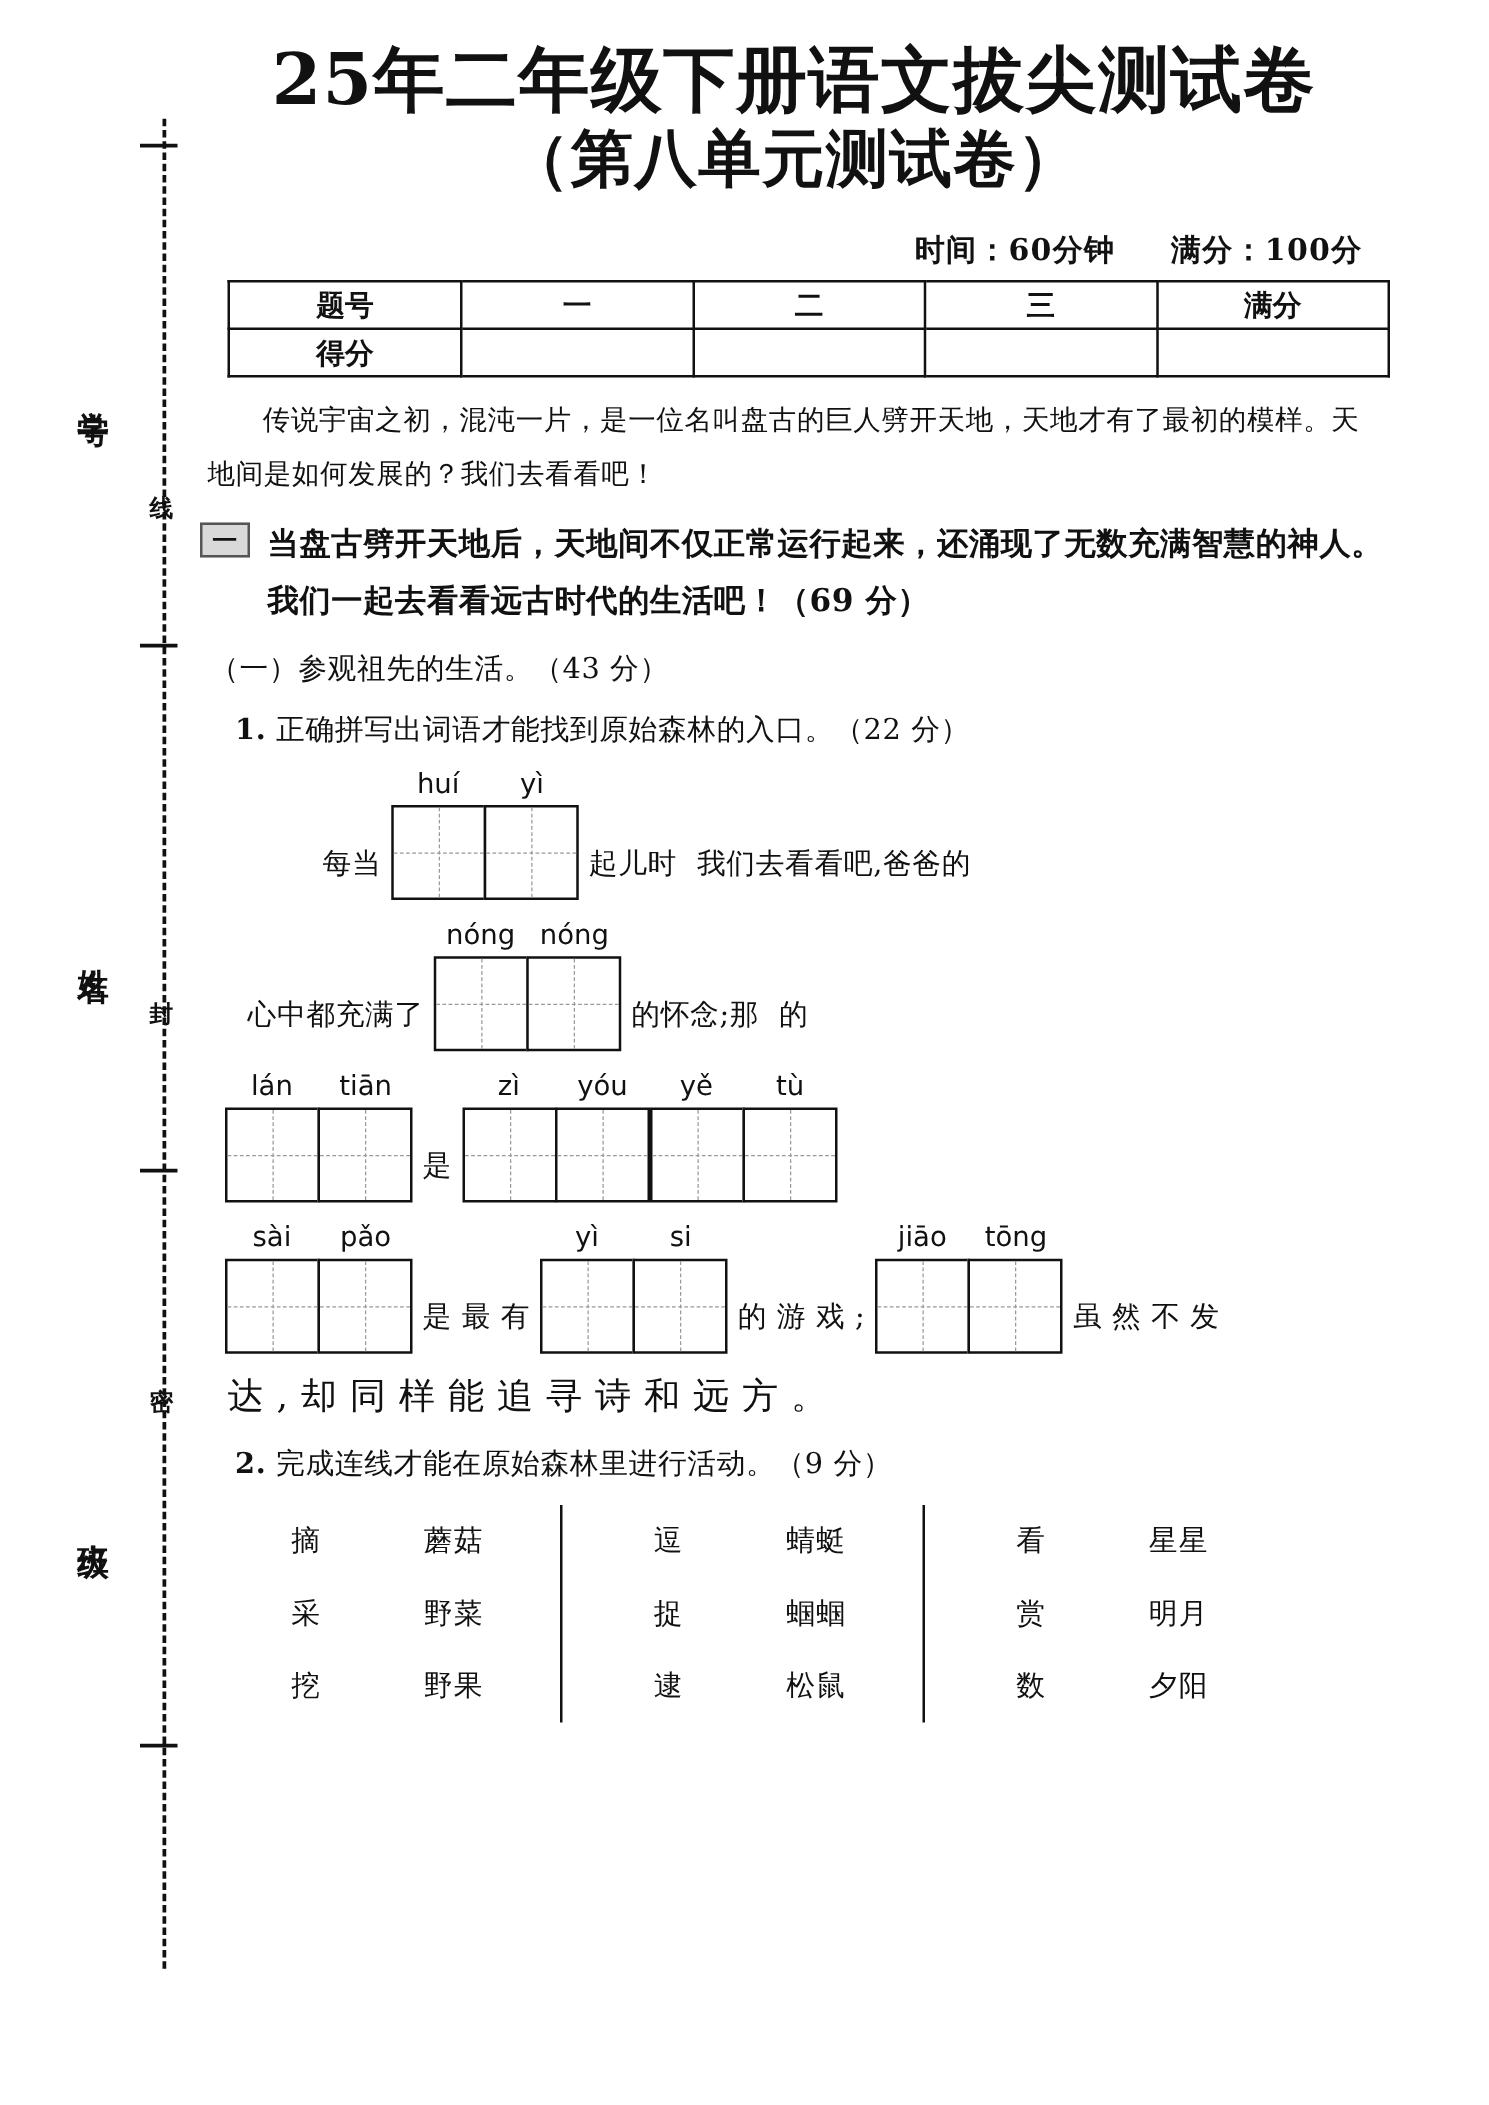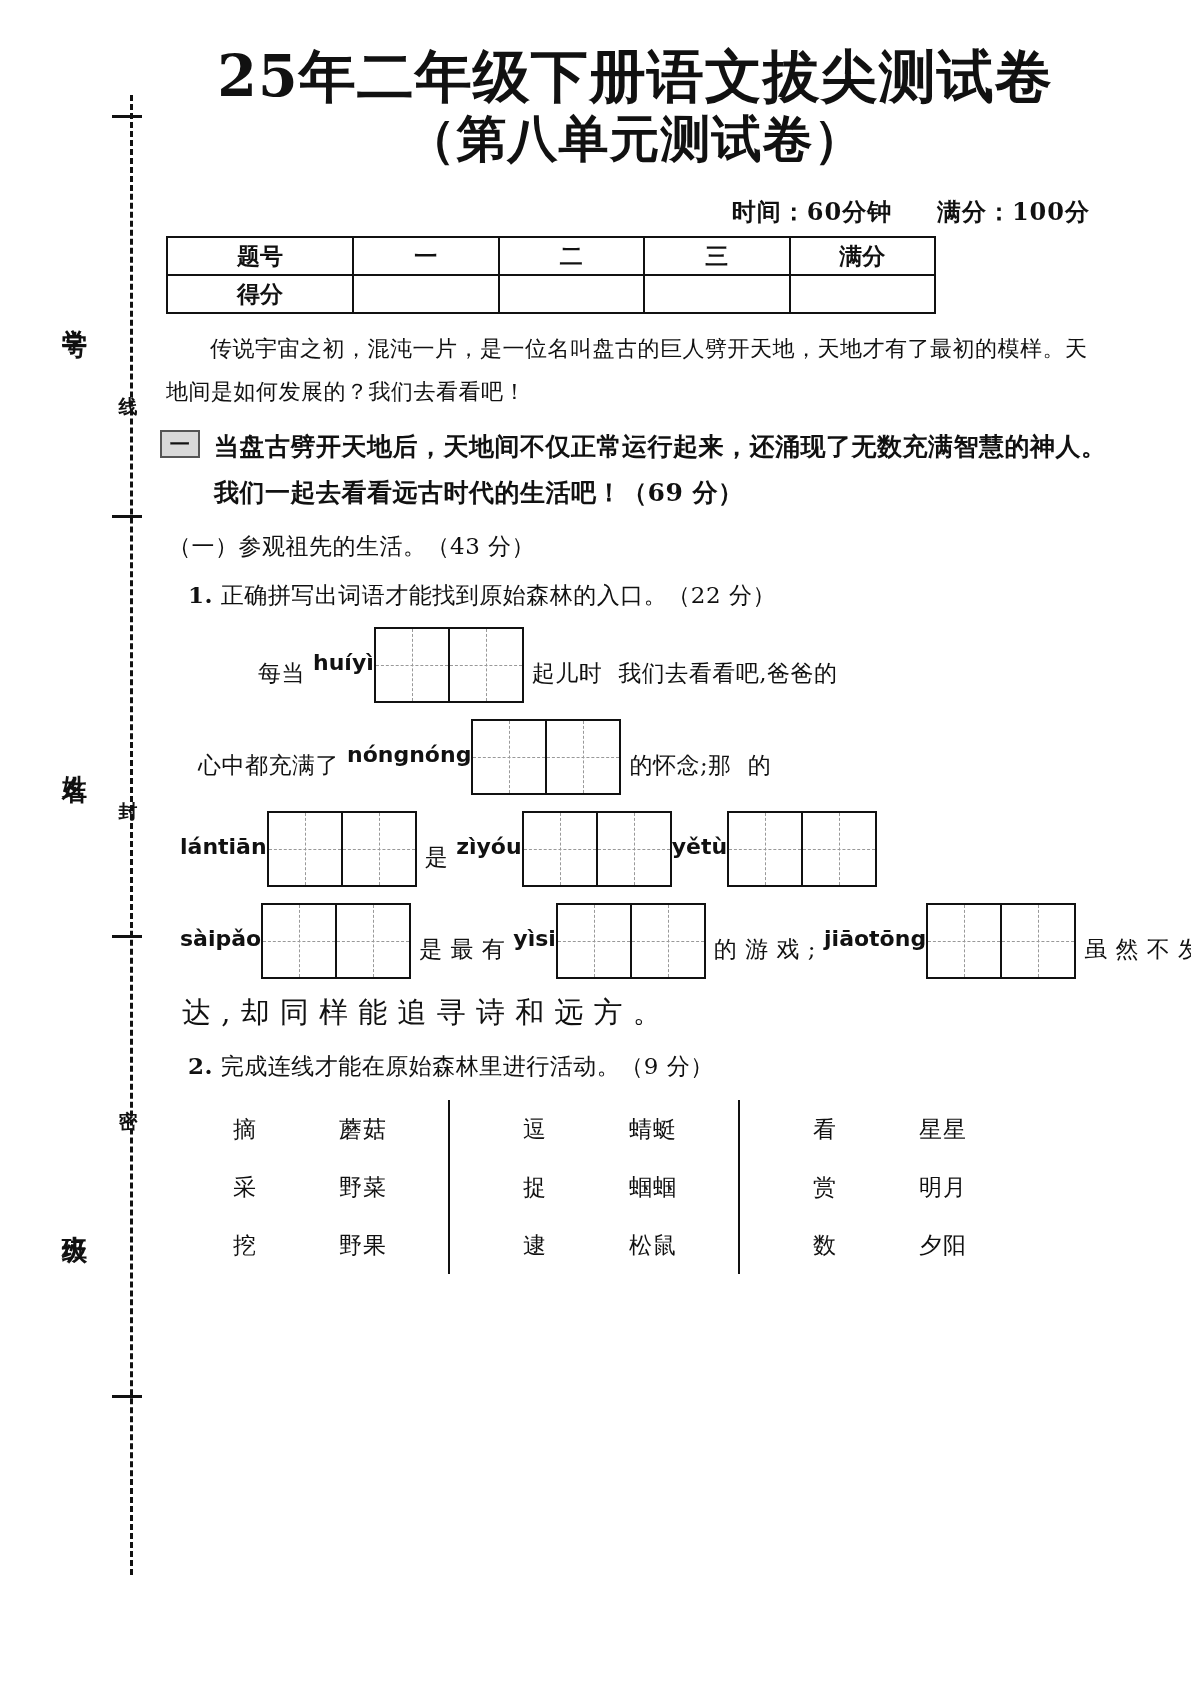--- a/index.html
+++ b/index.html
@@ -31,21 +31,21 @@
   .seal-mark{
     position:absolute;left:68px;
     writing-mode:vertical-rl;text-orientation:upright;
     font-size:19px;font-weight:bold;
   }
   .seal-line{
     position:absolute;left:64px;width:30px;height:0;border-top:3px solid #111;
   }
 
   
-  .main{position:absolute;left:160px;top:12px;width:950px;}
+  .main{position:absolute;left:160px;top:0;width:950px;}
 
   h1.title{
     margin:0;padding-top:30px;
     text-align:center;
     font-size:57px;line-height:1.18;
     font-weight:bold;
     letter-spacing:1px;
     font-family:"DejaVu Serif", serif;
   }
   h1.title .line2{display:block;font-size:50px;}
@@ -53,22 +53,22 @@
   .meta{
     text-align:right;
     font-size:24px;font-weight:bold;
     margin:28px 20px 8px 0;
     letter-spacing:1px;
   }
   .meta .gap{display:inline-block;width:26px;}
 
   table.score{
     border-collapse:collapse;
-    width:770px;
-    margin:4px 0 0 6px;
+    width:930px;
+    margin:4px 0 0 22px;
     table-layout:fixed;
   }
   table.score td{
     border:2px solid #111;
     height:34px;
     text-align:center;
     font-size:23px;
     font-weight:bold;
     font-family:"DejaVu Serif", serif;
   }
@@ -113,21 +113,21 @@
   .num-q b{font-family:"DejaVu Serif", serif;}
 
   
   .fill-row{
     display:flex;align-items:flex-end;
     margin-top:16px;
     font-size:23px;
     letter-spacing:0.5px;
   }
   .fill-row .txt{padding:0 8px 14px 8px;white-space:nowrap;}
-  .grp{display:flex;align-items:center;font-weight:bold;}
+  .grp{display:flex;flex-direction:column;align-items:center;}
   .py{
     display:flex;justify-content:space-around;
     width:100%;
     font-family:"DejaVu Sans", sans-serif;
     font-size:22px;
     margin-bottom:4px;
     letter-spacing:0;
   }
   .py span{flex:1;text-align:center;}
   .cells{display:flex;}

